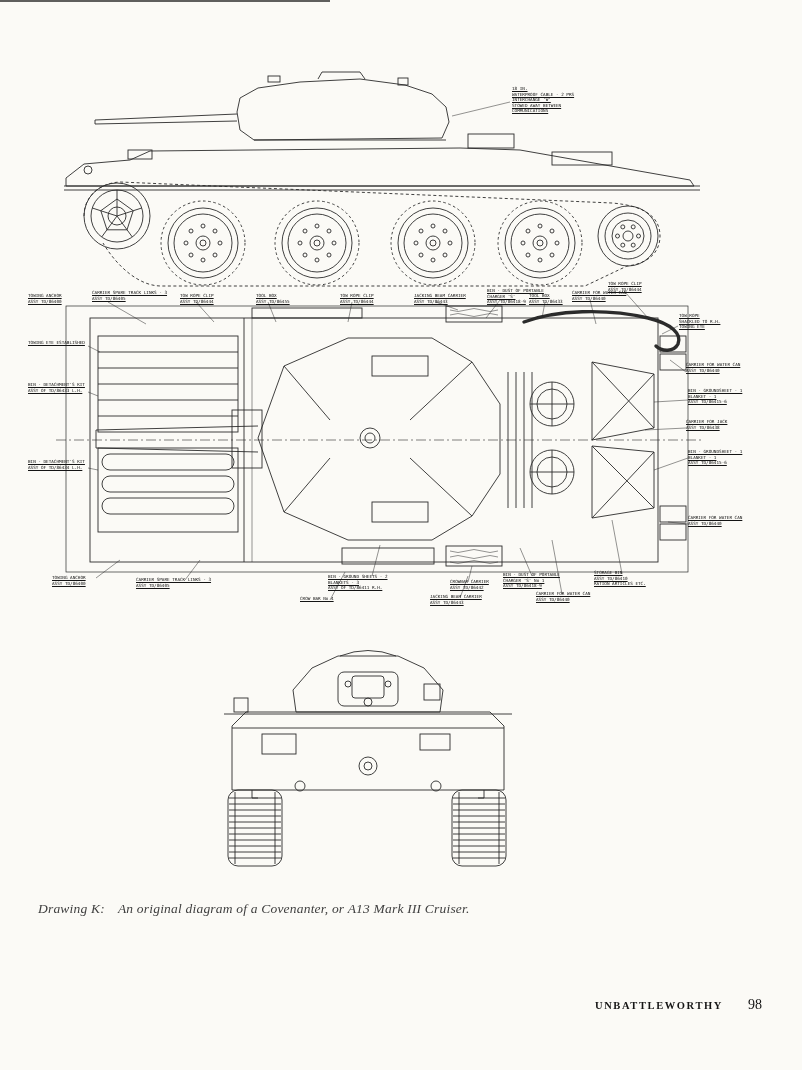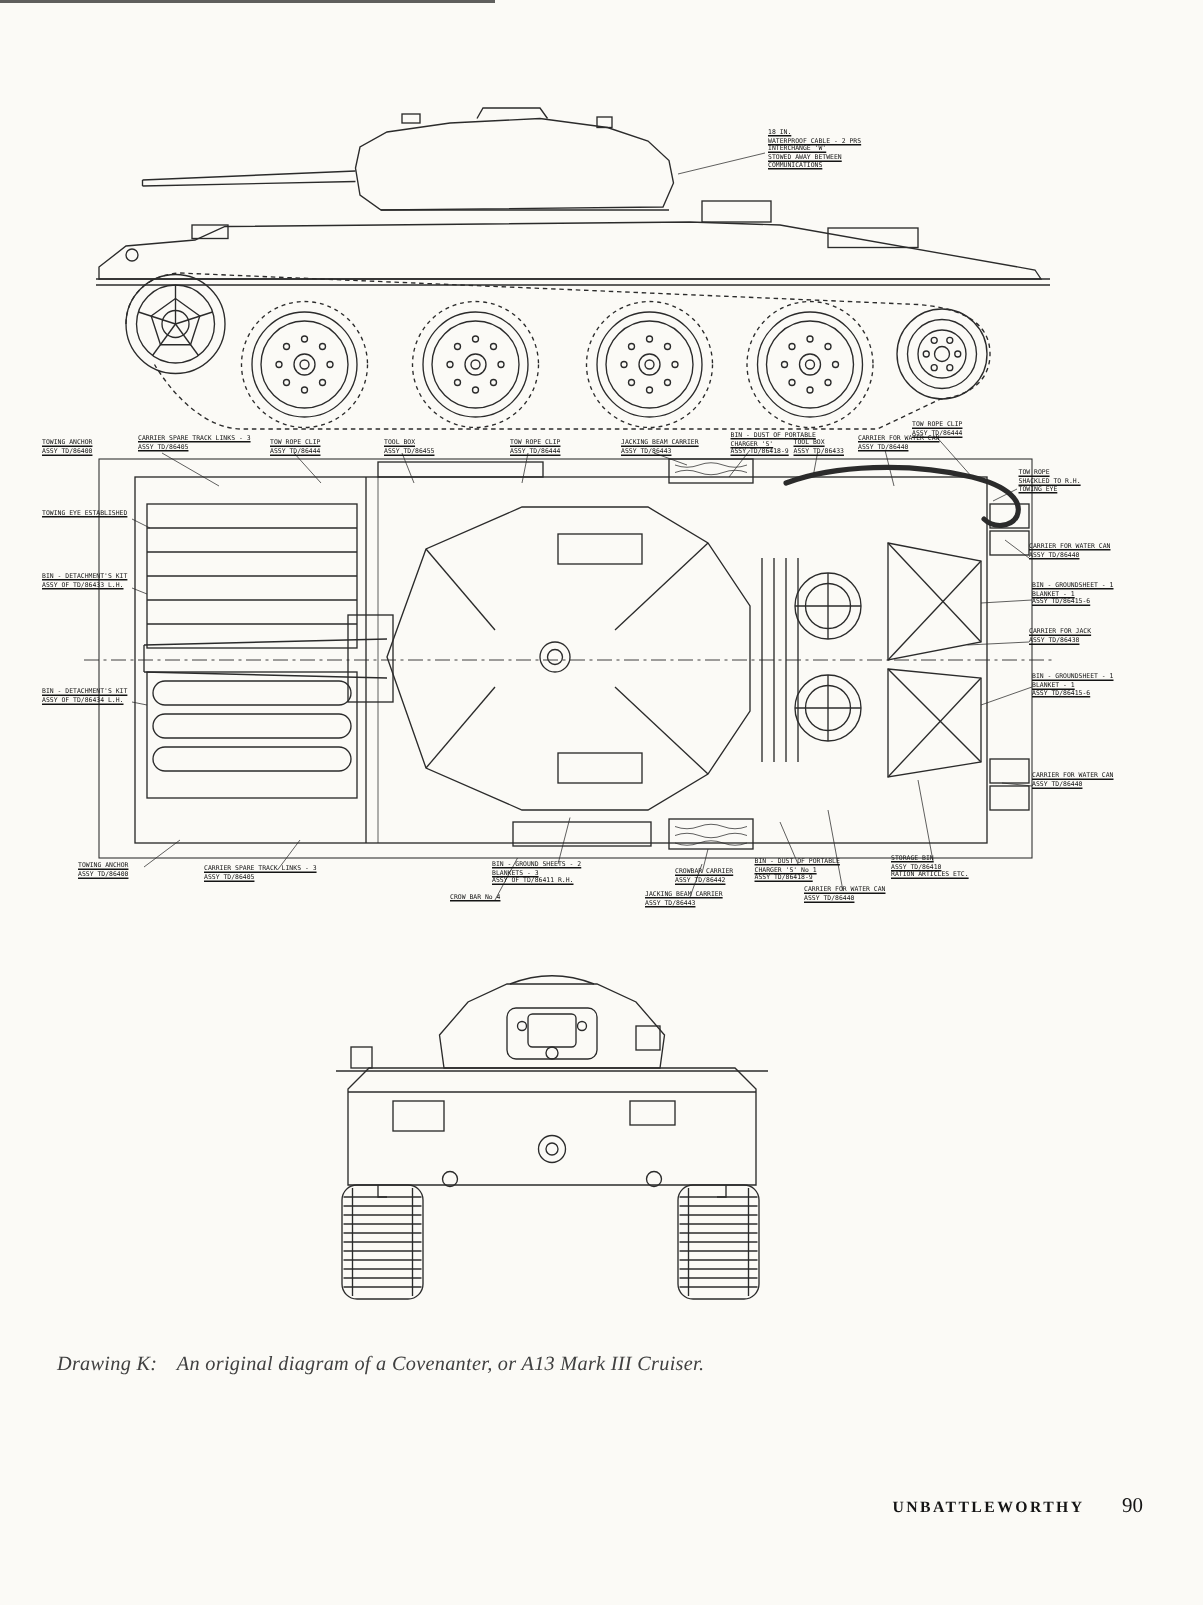--- a/index.html
+++ b/index.html
@@ -319,15 +319,15 @@
 INTERCHANGE 'W'
 STOWED AWAY BETWEEN
 COMMUNICATIONS</div>
 
   <p class="caption">
     <span class="cap-label">Drawing K:</span><span>An original diagram of a Covenanter, or A13 Mark III Cruiser.</span>
   </p>
 
   <div class="footer">
     <span class="chapter">UNBATTLEWORTHY</span>
-    <span class="pagenum">90</span>
+    <span class="pagenum">98</span>
   </div>
 </div>
 
 </body></html>

